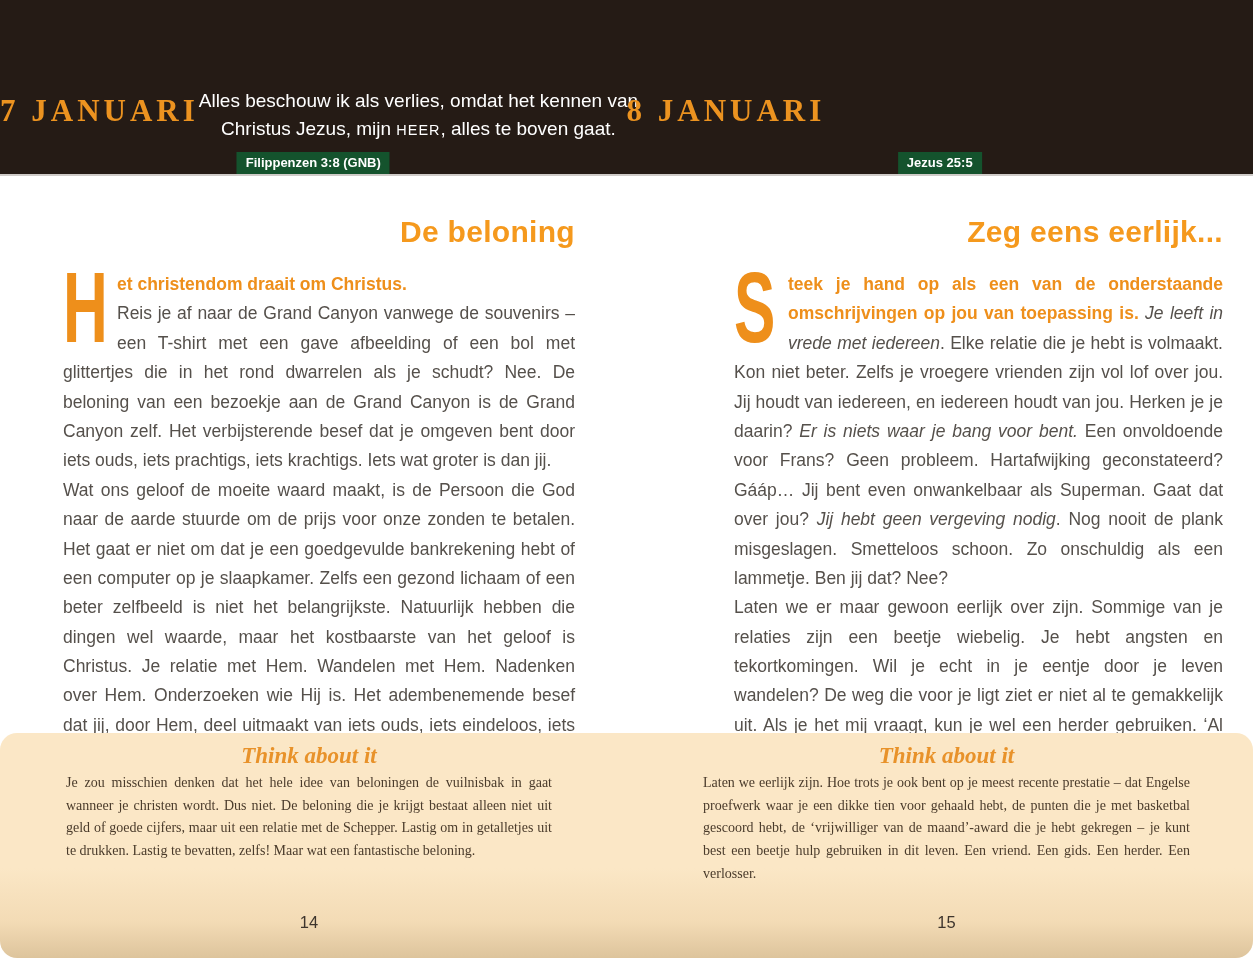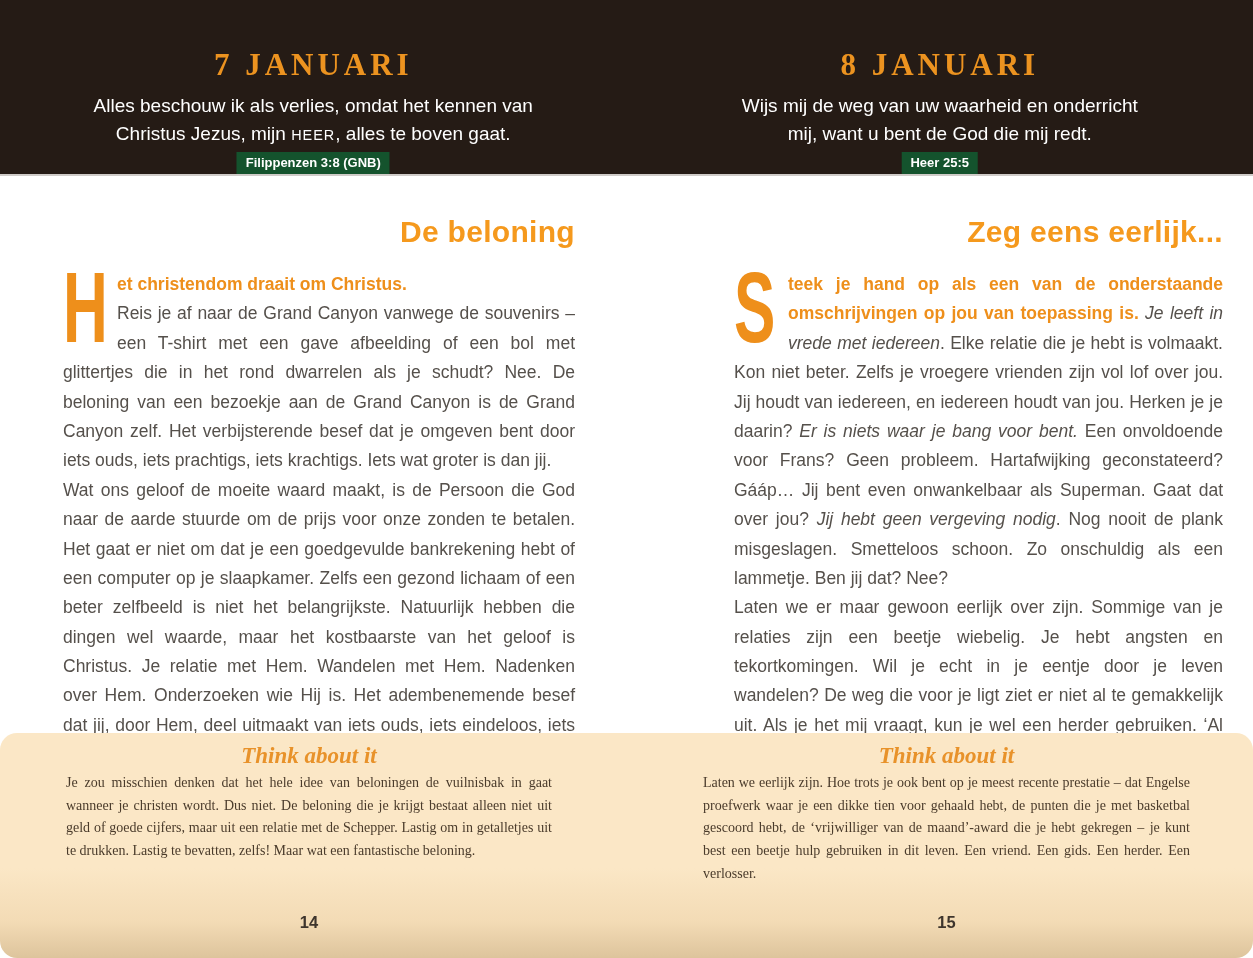--- a/index.html
+++ b/index.html
@@ -9,21 +9,21 @@
   }
 
   
   .header-band {
     position:absolute; top:0; left:0; width:100%; height:176px;
     background:#251b15; border-bottom:2px solid #cfcbc8;
     box-sizing:border-box; display:flex;
   }
   .header-half {
     position:relative; width:50%; box-sizing:border-box;
-    display:flex; flex-direction:column; align-items:center; padding-top:47px;
+    display:flex; flex-direction:row; align-items:center; padding-top:47px;
   }
   .date {
     font-family:"Liberation Serif", serif; font-weight:700;
     font-size:31px; letter-spacing:4px; color:#ec9320; white-space:nowrap;
   }
   .verse {
     margin-top:9px; color:#ffffff; font-size:19px; line-height:1.45;
     text-align:center; white-space:nowrap;
   }
   .verse .sc { text-transform:uppercase; font-size:0.76em; letter-spacing:1px; }
@@ -66,44 +66,40 @@
     margin-top:10px; text-align:center;
     font-family:"Liberation Serif", serif; font-style:italic; font-weight:700;
     font-size:23px; color:#e8922a;
   }
   .think-text {
     margin-top:3px; font-family:"Liberation Serif", serif;
     font-size:14px; line-height:1.62; color:#4a3b2b; text-align:justify;
   }
   .page-num {
     position:absolute; bottom:26px; left:0; width:100%; text-align:center;
-    font-size:16.5px; font-weight:700; color:#3e352d;
+    font-size:16.5px; font-weight:400; color:#3e352d;
   }
 </style>
 </head>
 <body>
 
 <div class="spread">
 
   <div class="header-band">
     <div class="header-half">
       <div class="date">7 JANUARI</div>
       <div class="verse">
           <div><span>Alles beschouw ik als verlies, omdat het kennen van</span></div>
           <div><span>Christus Jezus, mijn </span><span class="sc">Heer</span><span>, alles te boven gaat.</span></div>
         </div>
       <div class="badge">Filippenzen 3:8 (GNB)</div>
     </div>
     <div class="header-half">
       <div class="date">8 JANUARI</div>
-      <div class="verse">
-          <div><span>Wijs mij de weg van uw waarheid en onderricht</span></div>
-          <div><span>mij, want u bent de God die mij redt.</span></div>
-        </div>
-      <div class="badge">Heer 25:5</div>
+      <div class="badge">Jezus 25:5</div>
     </div>
   </div>
 
   <section class="bodycol left">
     <h2 class="page-title">De beloning</h2>
     <div class="bodytext">
         <p><span class="dropcap">H</span><span class="lead">et christendom draait om Christus.</span><br><span>Reis je af naar de Grand Canyon vanwege de souvenirs – een T-shirt met een gave afbeelding of een bol met glittertjes die in het rond dwarrelen als je schudt? Nee. De beloning van een bezoekje aan de Grand Canyon is de Grand Canyon zelf. Het verbijsterende besef dat je omgeven bent door iets ouds, iets prachtigs, iets krachtigs. Iets wat groter is dan jij.</span></p>
         <p><span>Wat ons geloof de moeite waard maakt, is de Persoon die God naar de aarde stuurde om de prijs voor onze zonden te betalen. Het gaat er niet om dat je een goedgevulde bankrekening hebt of een computer op je slaapkamer. Zelfs een gezond lichaam of een beter zelfbeeld is niet het belangrijkste. Natuurlijk hebben die dingen wel waarde, maar het kostbaarste van het geloof is Christus. Je relatie met Hem. Wandelen met Hem. Nadenken over Hem. Onderzoeken wie Hij is. Het adembenemende besef dat jij, door Hem, deel uitmaakt van iets ouds, iets eindeloos, iets wat niet te stoppen en niet te bevatten is. En dat Hij, die de Grand Canyon zou kunnen uitgraven met alleen zijn pink, vond dat jij de moeite waard was om voor te sterven aan een Romeins kruis. Als je christen wordt, is Christus je beloning.</span></p>
       </div>
   </section>

